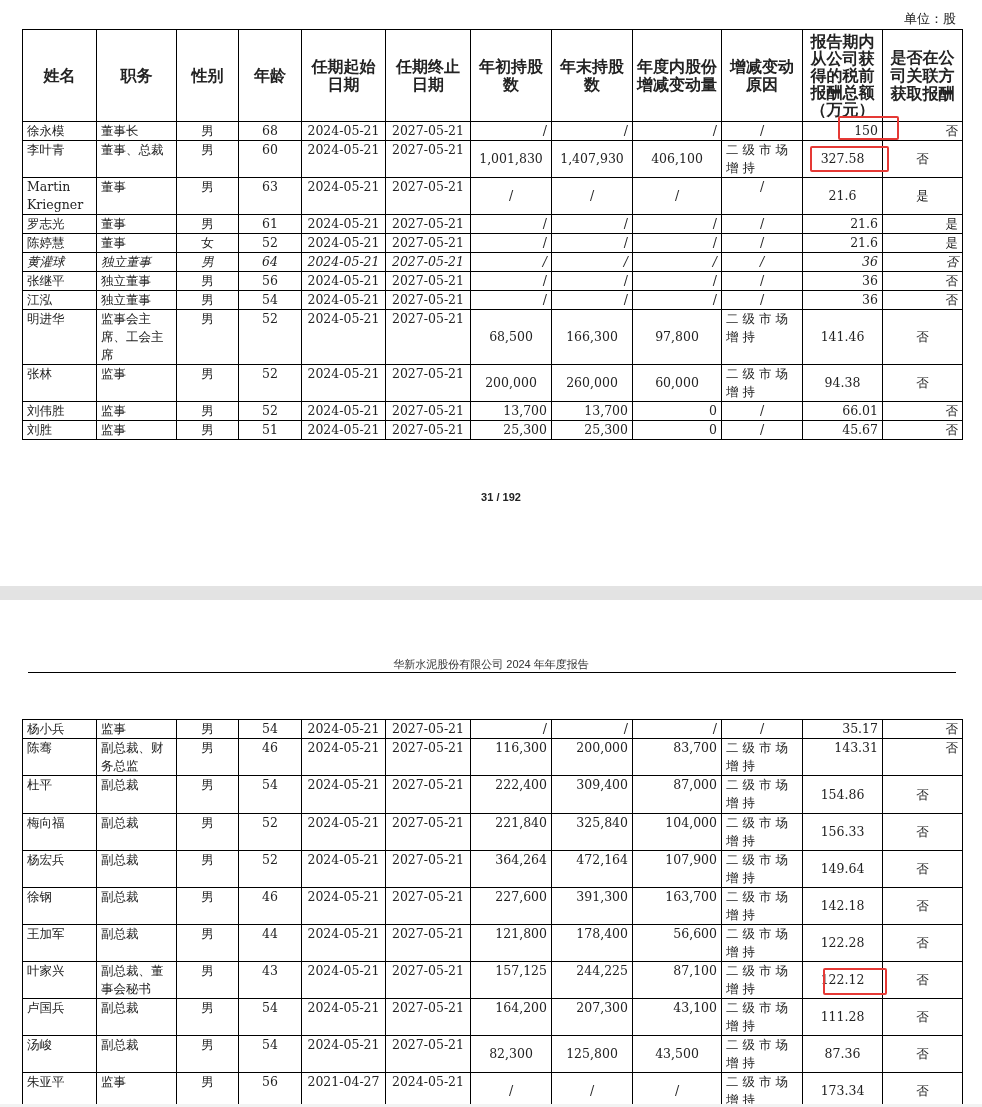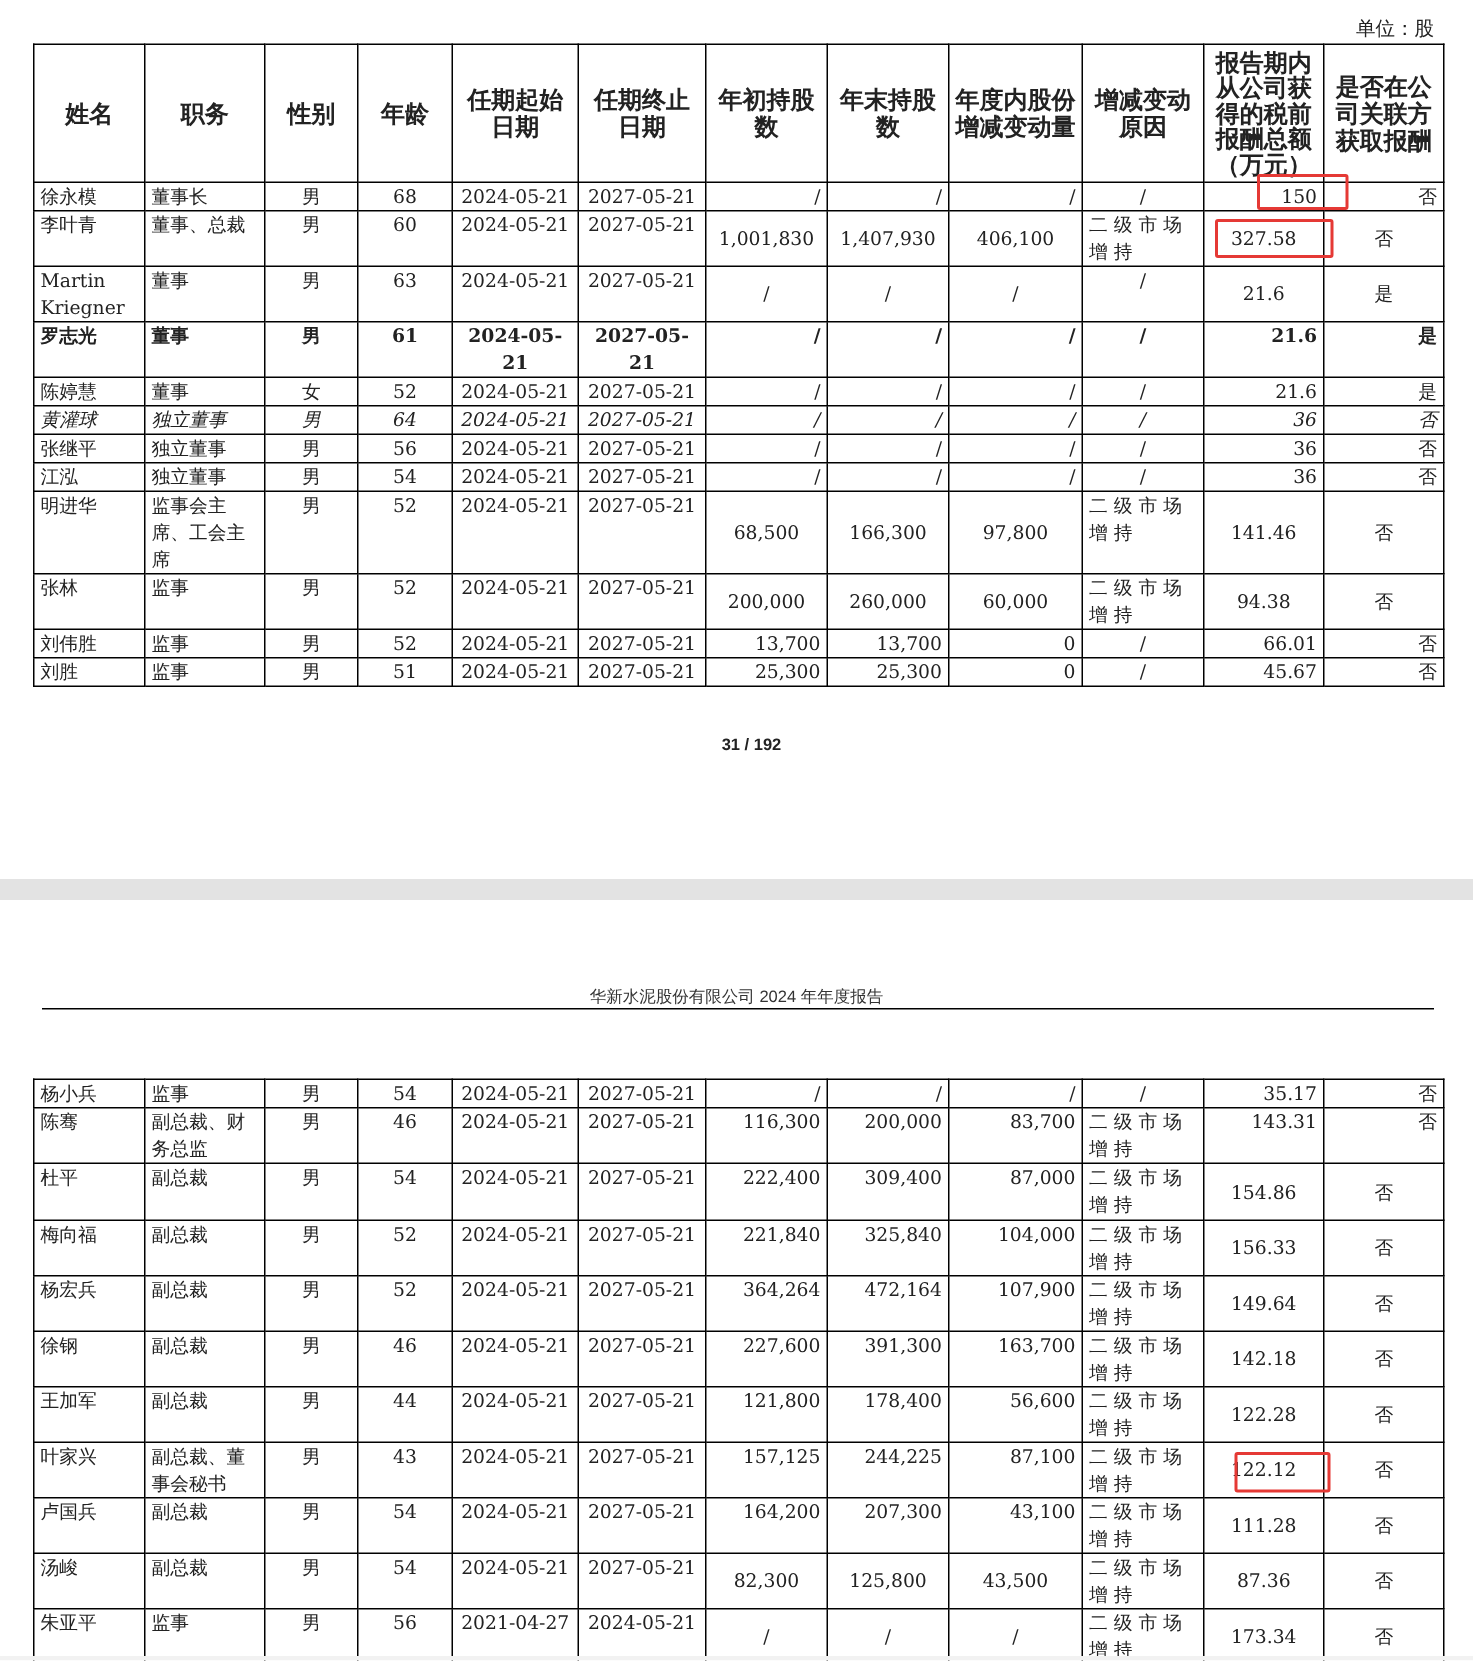--- a/index.html
+++ b/index.html
@@ -92,21 +92,21 @@
         <td class="c">63</td>
         <td class="c">2024-05-21</td>
         <td class="c">2027-05-21</td>
         <td class="r mid">/</td>
         <td class="r mid">/</td>
         <td class="r mid">/</td>
         <td style="text-align: center;">/</td>
         <td class="r mid">21.6</td>
         <td class="r mid">是</td>
       </tr>
-      <tr style="height: 18px; font-weight: bold;">
+      <tr style="height: 18px;">
         <td>罗志光</td>
         <td>董事</td>
         <td class="c">男</td>
         <td class="c">61</td>
         <td class="c">2024-05-21</td>
         <td class="c">2027-05-21</td>
         <td class="r">/</td>
         <td class="r">/</td>
         <td class="r">/</td>
         <td style="text-align: center;">/</td>

